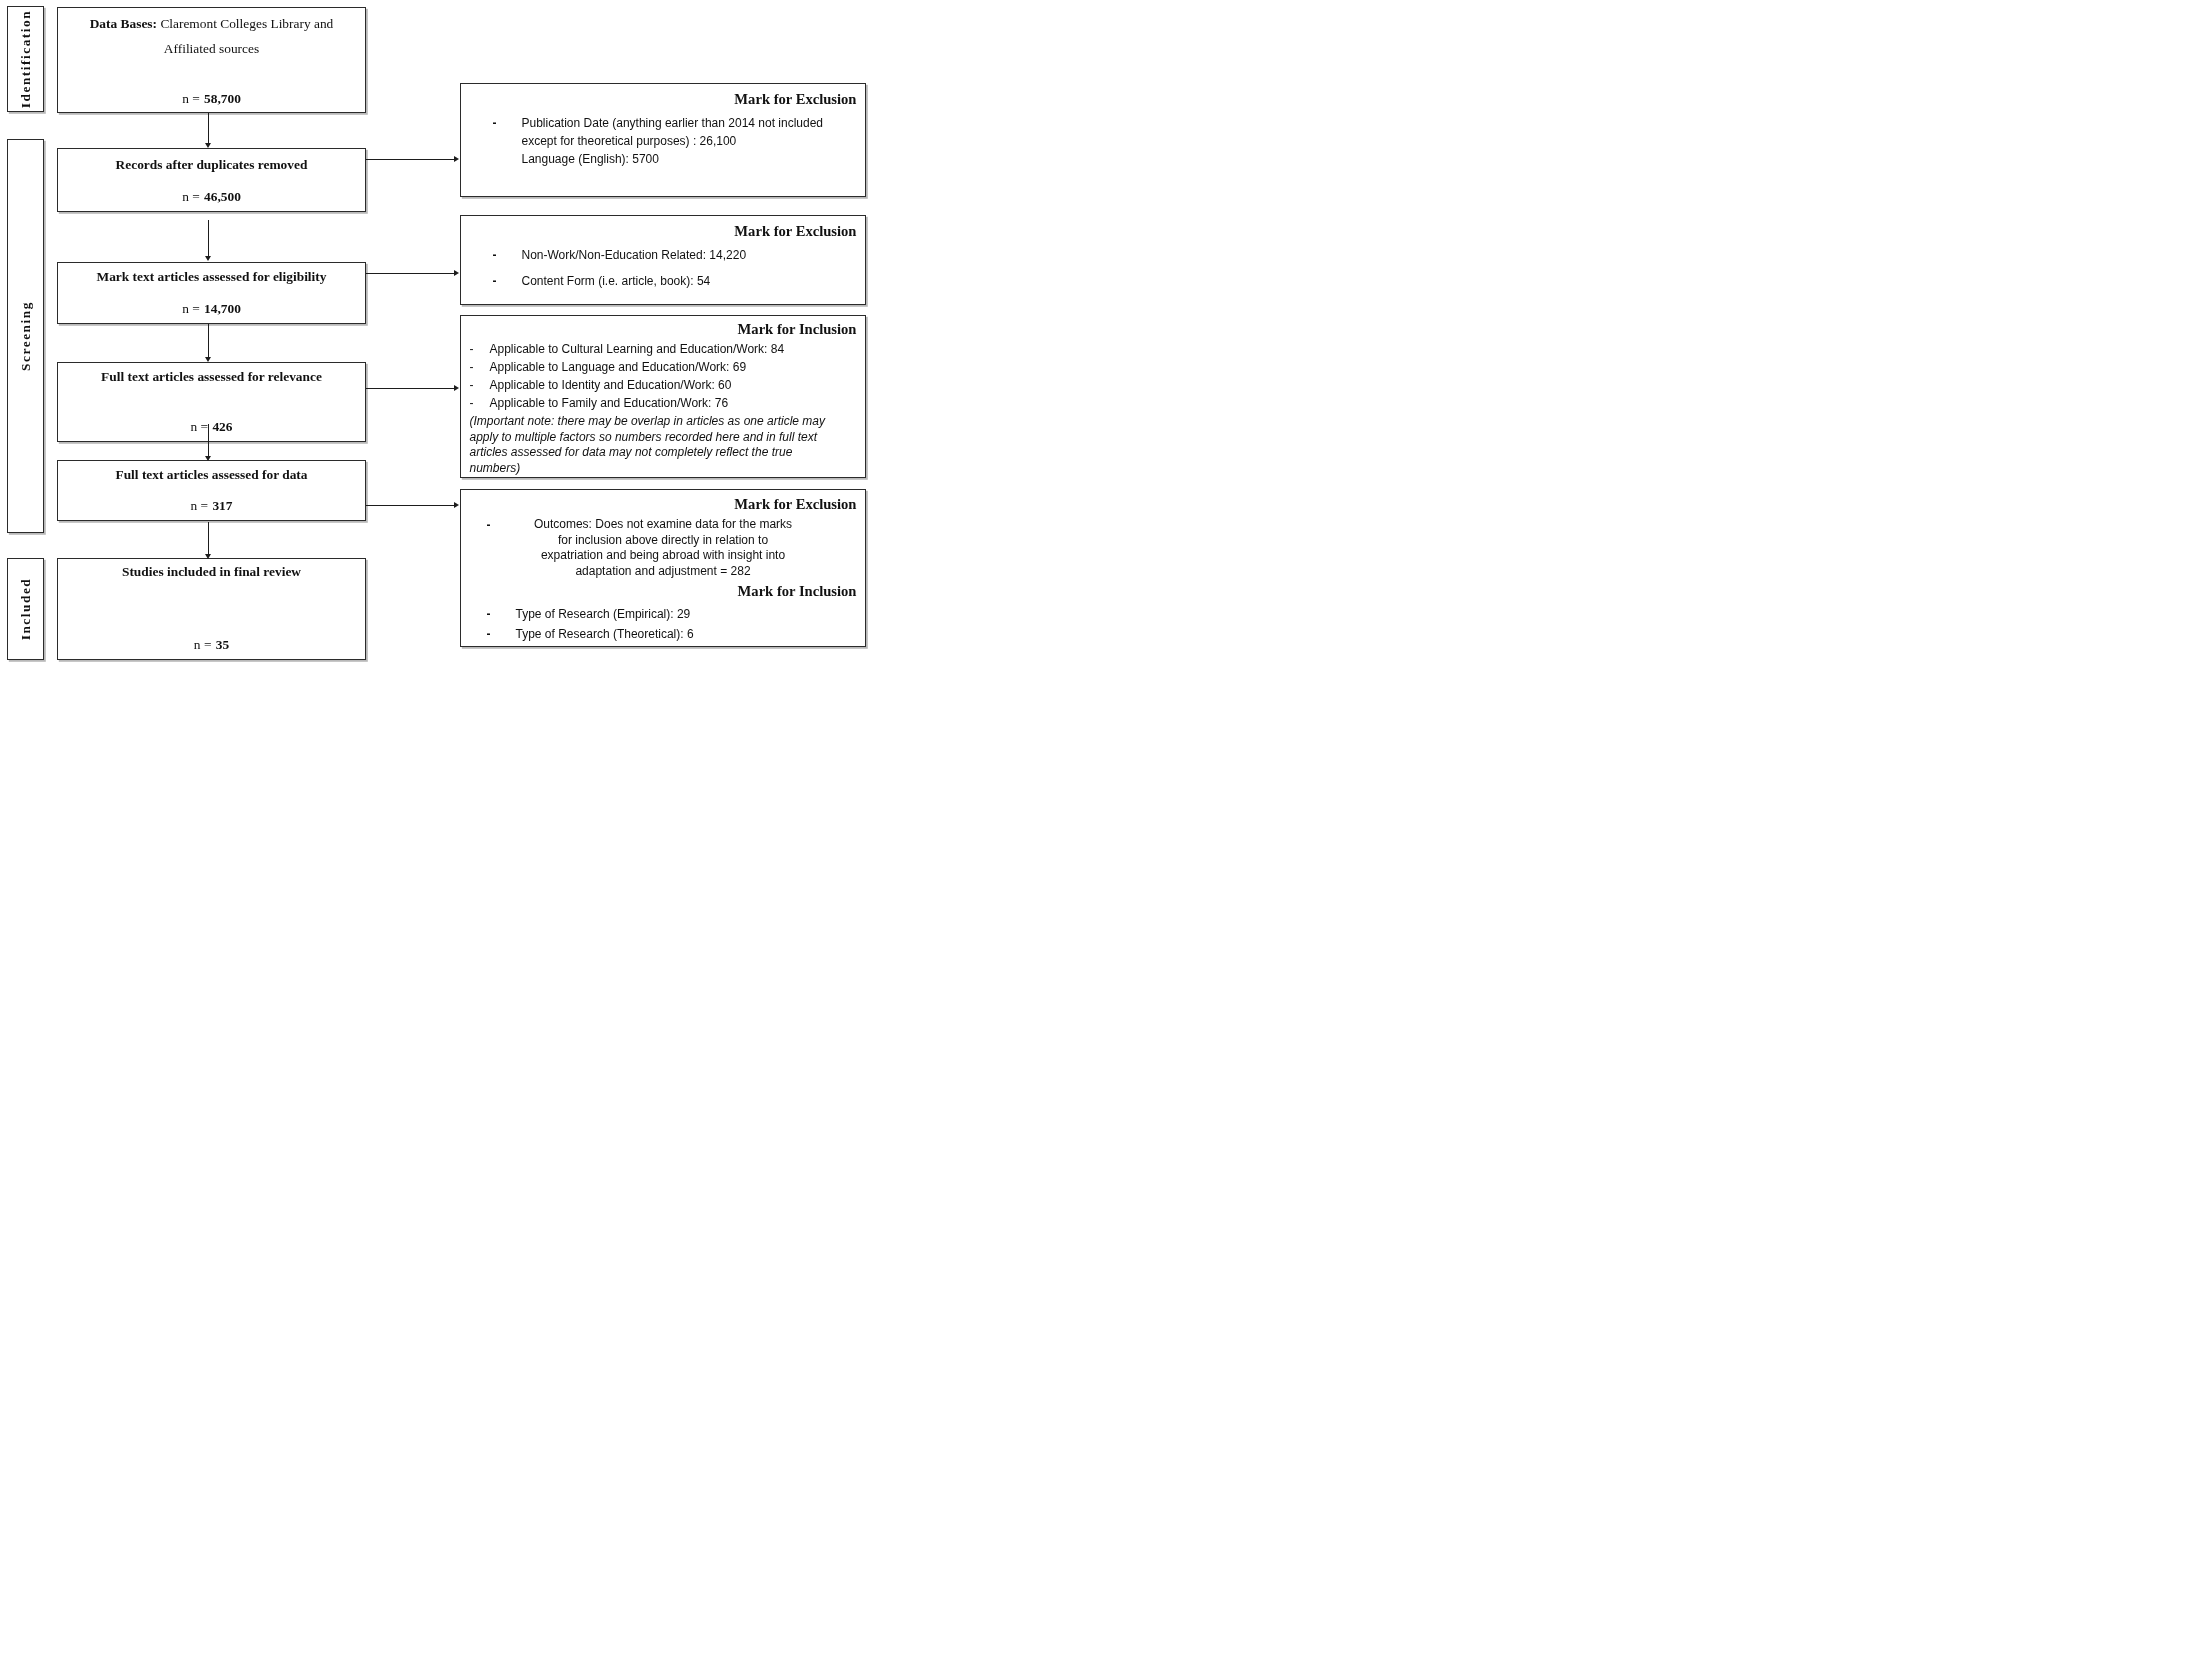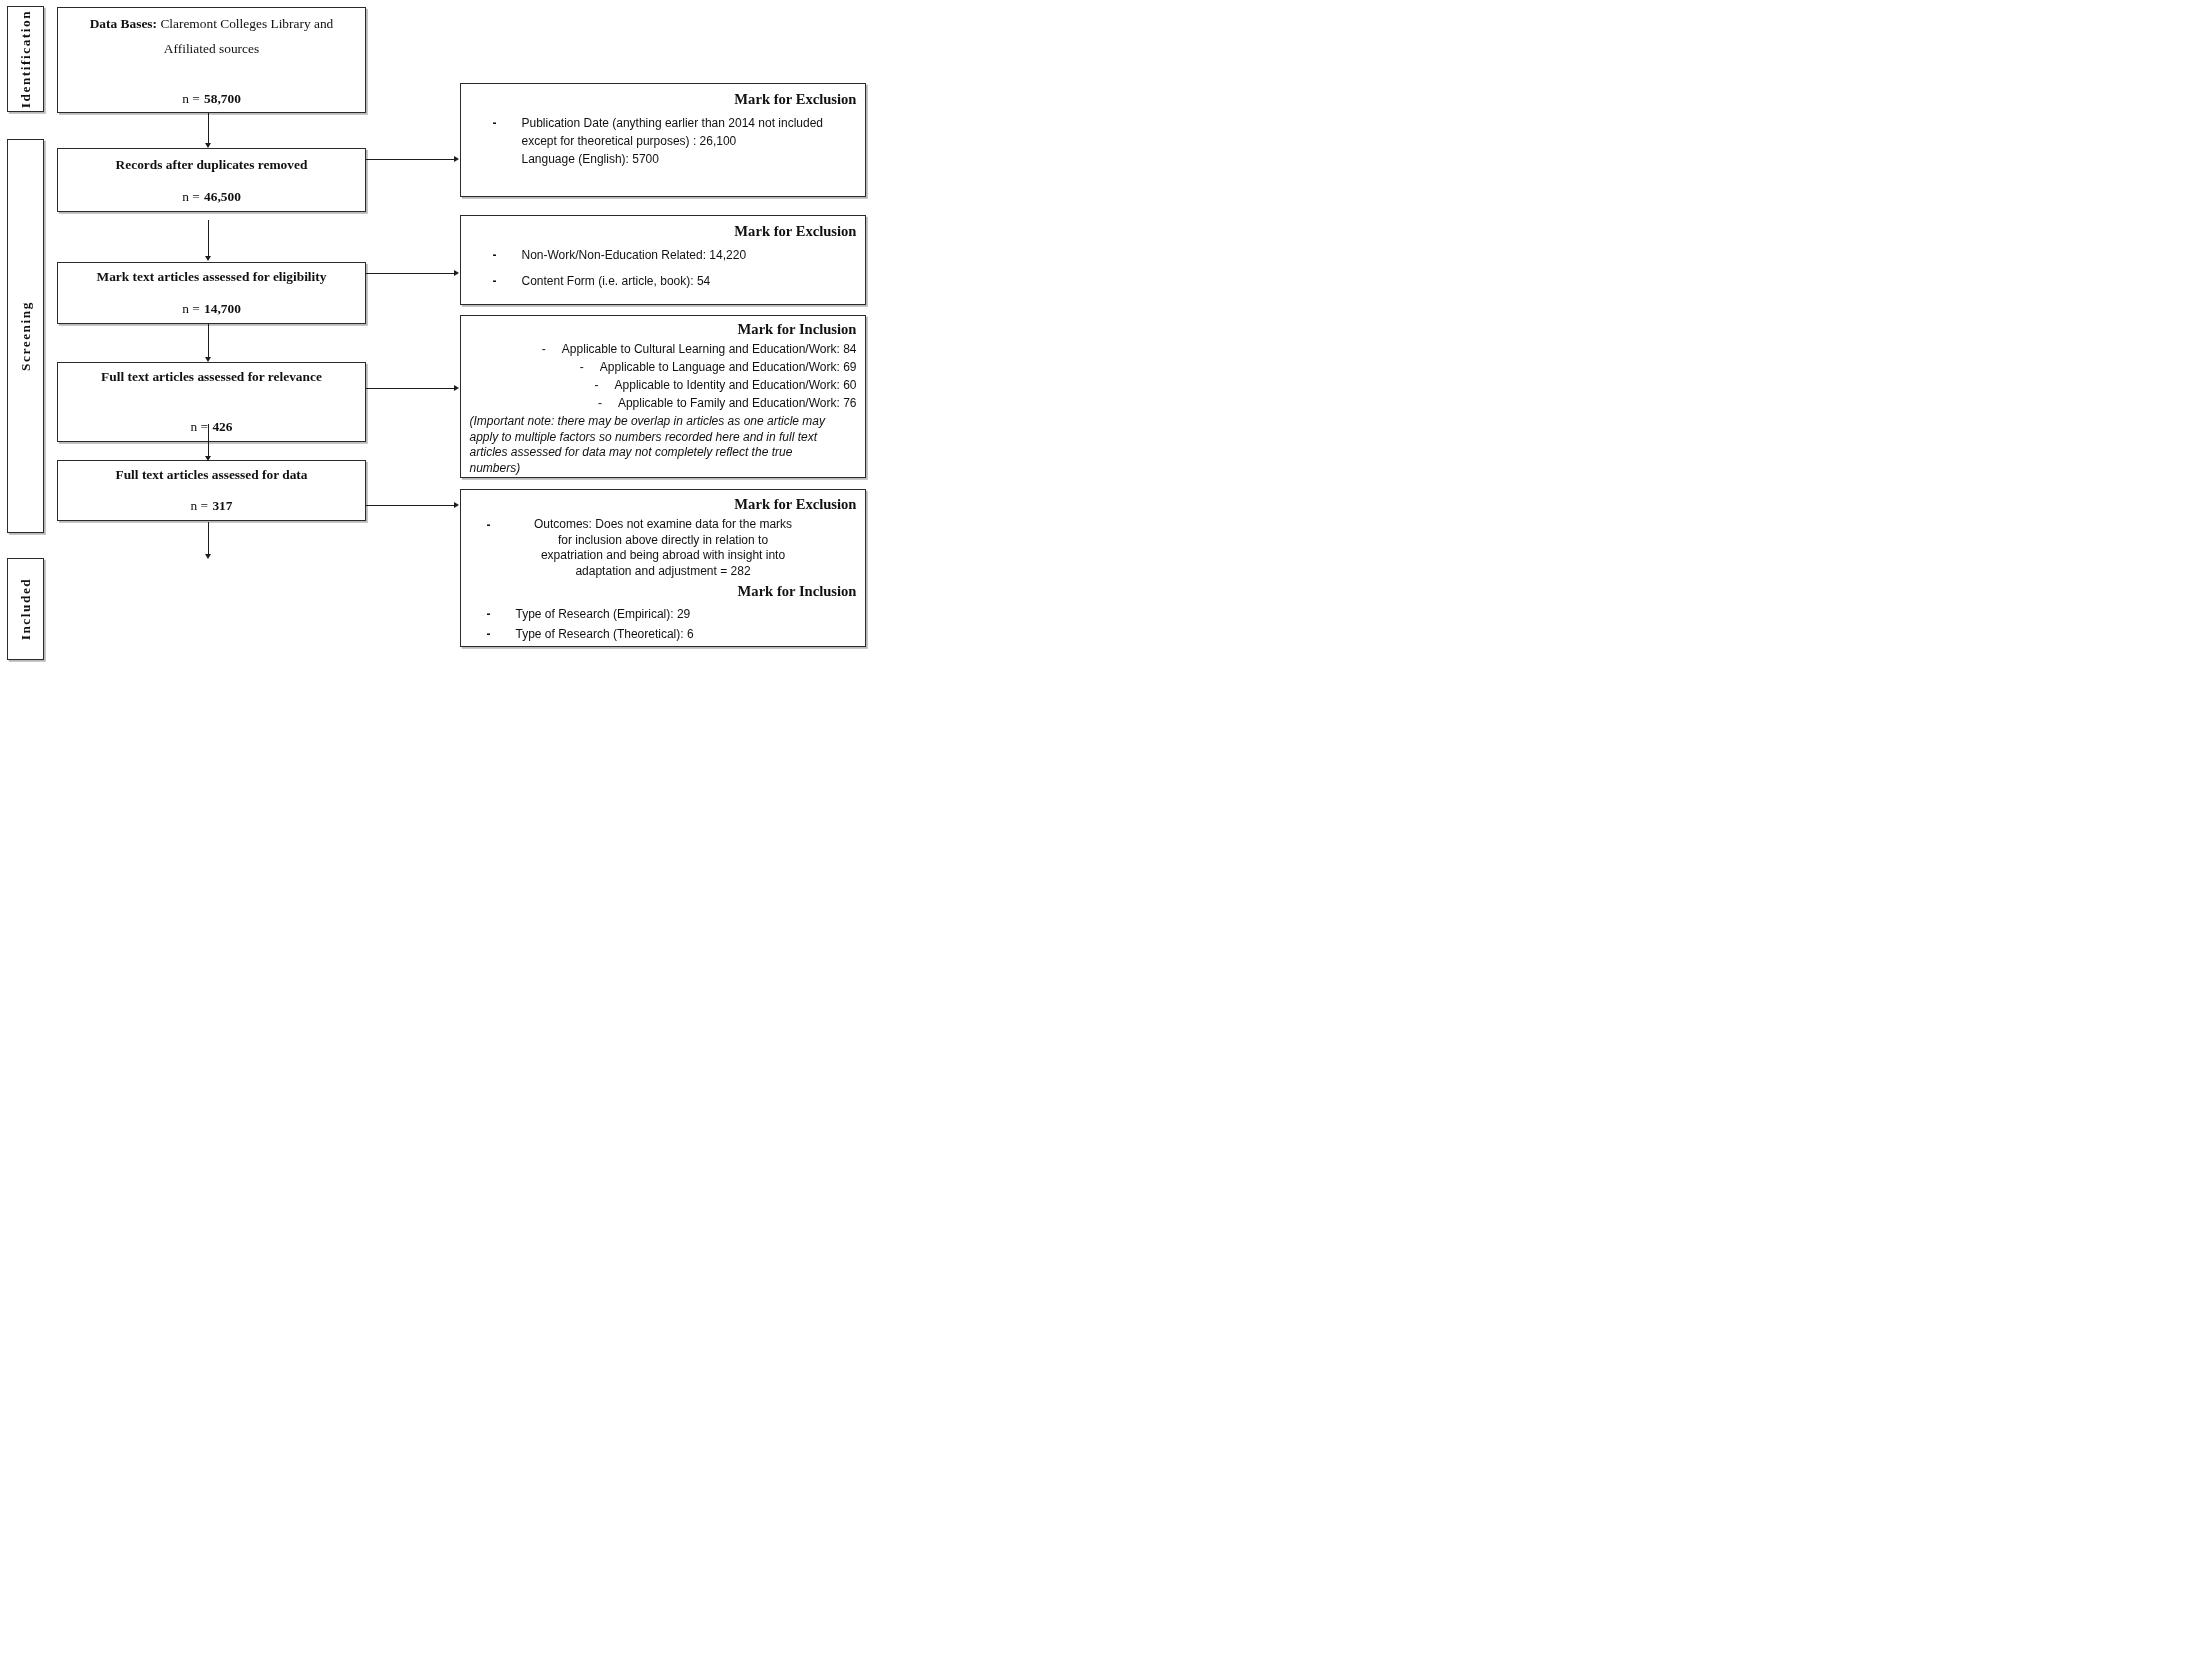--- a/index.html
+++ b/index.html
@@ -95,21 +95,21 @@
   }
   .item-row .dash {
     flex: 0 0 29px;
     font-weight: bold;
   }
   .item-col { flex: 1; }
   .item-text { max-width: 304px; }
 
   
   .c-item {
-    text-align: right;
+    text-align: left;
     line-height: 1.45;
     margin-bottom: 0.6px;
   }
   .c-item .dash-inline {
     margin-right: 16px;
   }
   .note {
     font-style: italic;
     line-height: 1.3;
     font-size: 12px;
@@ -219,20 +219,26 @@
     </div>
   </div>
 
   <div class="box flow-box" style="top:460px;height:61px">
     <div class="flow-title" style="line-height:1.5">Full text articles assessed for data</div>
     <div class="n-line">
       <span class="n-prefix">n =</span><span class="n-value">317</span>
     </div>
   </div>
 
+  <div class="box flow-box" style="top:558px;height:102px">
+    <div class="flow-title" style="line-height:1.4">Studies included in final review</div>
+    <div class="n-line" style="margin-top:13.4px">
+      <span class="n-prefix">n =</span><span class="n-value">35</span>
+    </div>
+  </div>
 
   <div class="box side-box" style="top:83px;height:114px">
     <div class="side-heading">Mark for Exclusion</div>
     <div class="item-row">
       <span class="dash">-</span>
       <div class="item-col">
         <div class="item-text">Publication Date (anything earlier than 2014 not included except for theoretical purposes) : 26,100</div>
         <div class="item-text">Language (English): 5700</div>
       </div>
     </div>

